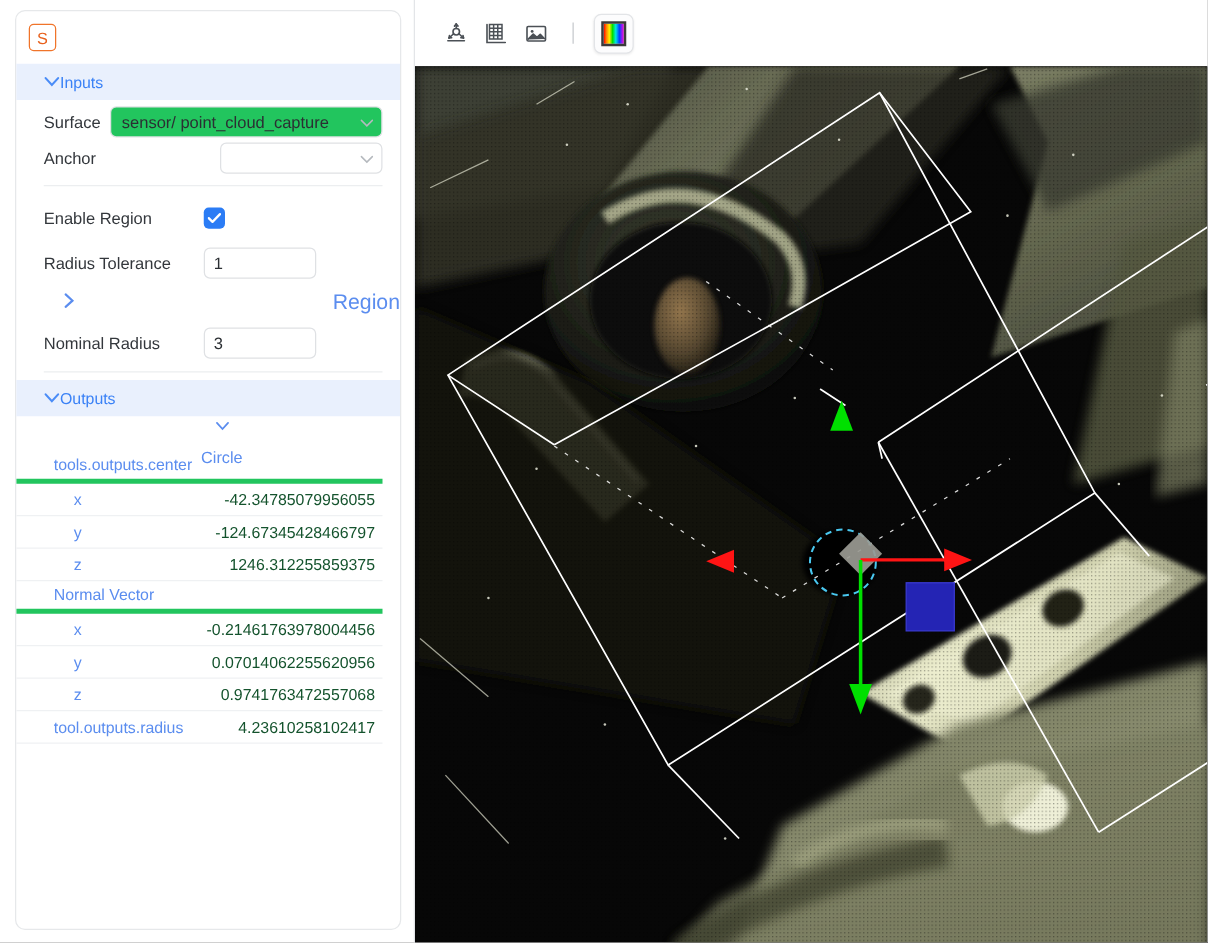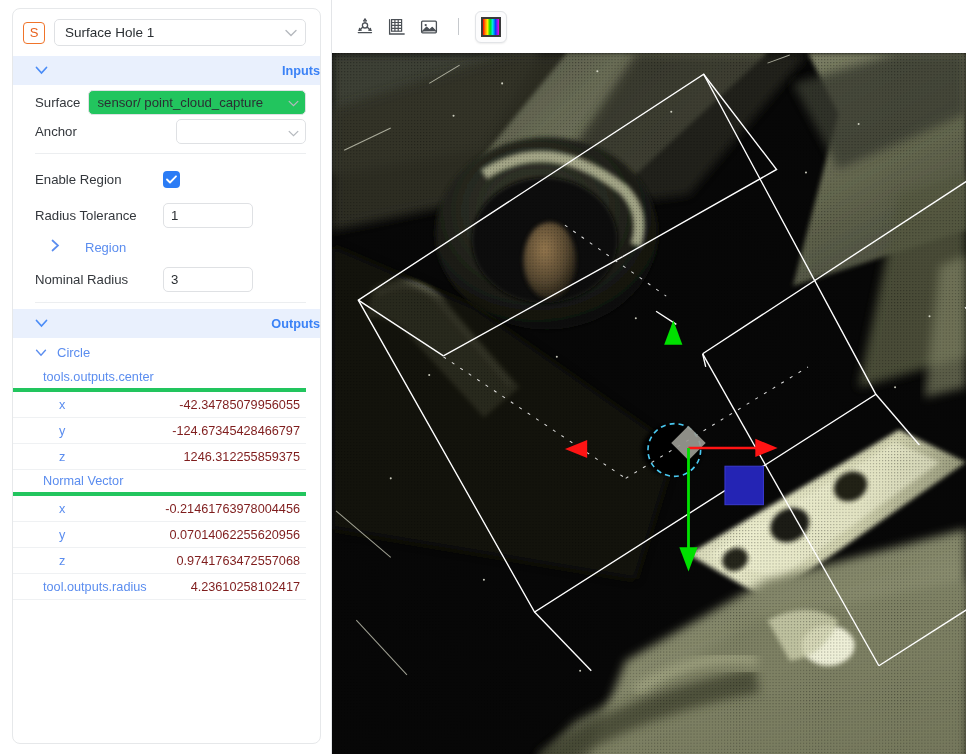--- a/index.html
+++ b/index.html
@@ -65,26 +65,25 @@
     display: flex; align-items: center; justify-content: space-between;
     padding: 0 8px 0 10px;
     font-size: 13.5px; color: #2b2f33;
     cursor: pointer;
   }
   .select-box .caret { color: #b5b9be; flex: 0 0 auto; margin-left: 6px; }
 
   .section-header {
     background: #e9f0fd;
     height: 29px;
-    display: flex; align-items: center; gap: 10px;
+    display: flex; align-items: center; 
     padding-left: 22px;
-    color: #3b82f6; font-size: 12.7px; font-weight: bold;
+    color: #3b82f6; font-size: 12.7px; font-weight: normal;
     cursor: pointer;
     margin: 0 0 0 0;
-    justify-content: space-between;
   }
   .section-header .chev { color: #4a8cf7; }
 
   .field-row {
     display: flex; align-items: center;
     padding: 0 14px 0 22px;
     height: 31px;
   }
   .field-label {
     font-size: 13.2px; color: #33373c;
@@ -119,48 +118,48 @@
   }
   .checkbox svg { display: block; }
   .num-input {
     width: 90px; height: 25px;
     border: 1px solid #dfe1e4; border-radius: 5px;
     font-size: 13.2px; color: #2b2f33;
     padding: 0 7px; background: #fff;
     font-family: "Liberation Sans", sans-serif;
   }
   .sub-link {
-    display: flex; align-items: center; gap: 25px;
+    display: flex; align-items: center; gap: 11px;
     padding: 0 0 0 38px; height: 30px;
-    color: #5b8def; font-size: 13px; cursor: pointer;
+    color: #5b8def; font-size: 17px; cursor: pointer; justify-content: space-between;
   }
   .divider { height: 1px; background: #eceef0; margin: 6px 14px 6px 22px; }
 
   
   .out-group {
     display: flex; align-items: center; gap: 10px;
     padding-left: 22px; height: 28px;
-    color: #5b8def; font-size: 13px; cursor: pointer;
+    color: #5b8def; font-size: 13px; cursor: pointer; flex-direction: column;
   }
   .out-sub {
     padding-left: 30px; height: 26px;
     display: flex; align-items: center;
     color: #5b8def; font-size: 12.7px;
     border-bottom: 4px solid #22c55e;
     margin-right: 14px;
   }
   .out-row {
     display: flex; align-items: center; justify-content: space-between;
     padding-left: 46px; padding-right: 6px;
     height: 26px;
     border-bottom: 1px solid #eff1f3;
     margin-right: 14px;
   }
   .out-key { color: #5b8def; font-size: 12.7px; }
-  .out-val { color: #7f1d1d; font-size: 12.7px; }
+  .out-val { color: #14532d; font-size: 12.7px; }
   .out-row.radius { padding-left: 30px; }
   .out-row.radius .out-key { font-size: 12.7px; }
 
   
   #right-panel {
     width: 634px; height: 754px;
     display: flex; flex-direction: column;
     background: #fff;
   }
   #toolbar {
@@ -205,28 +204,20 @@
 
 <div id="app">
 
   <div id="left-panel">
 
 
     <div id="tool-card">
 
       <div class="tool-row">
         <div class="tool-badge">S</div>
-        <div class="select-box">
-          <span>Surface Hole 1</span>
-          <span class="caret">
-            <svg width="12" height="8" viewBox="0 0 12 8">
-                <path d="M1 1.5 L6 6.5 L11 1.5" stroke="#b5b9be" stroke-width="1.4" fill="none" stroke-linecap="round"></path>
-              </svg>
-          </span>
-        </div>
       </div>
 
       <div class="section-header">
         <span class="chev">
           <svg width="13" height="9" viewBox="0 0 13 9">
               <path d="M1.5 1.5 L6.5 7 L11.5 1.5" stroke="#4a8cf7" stroke-width="1.7" fill="none" stroke-linecap="round"></path>
             </svg>
         </span>
         <span>Inputs</span>
       </div>

